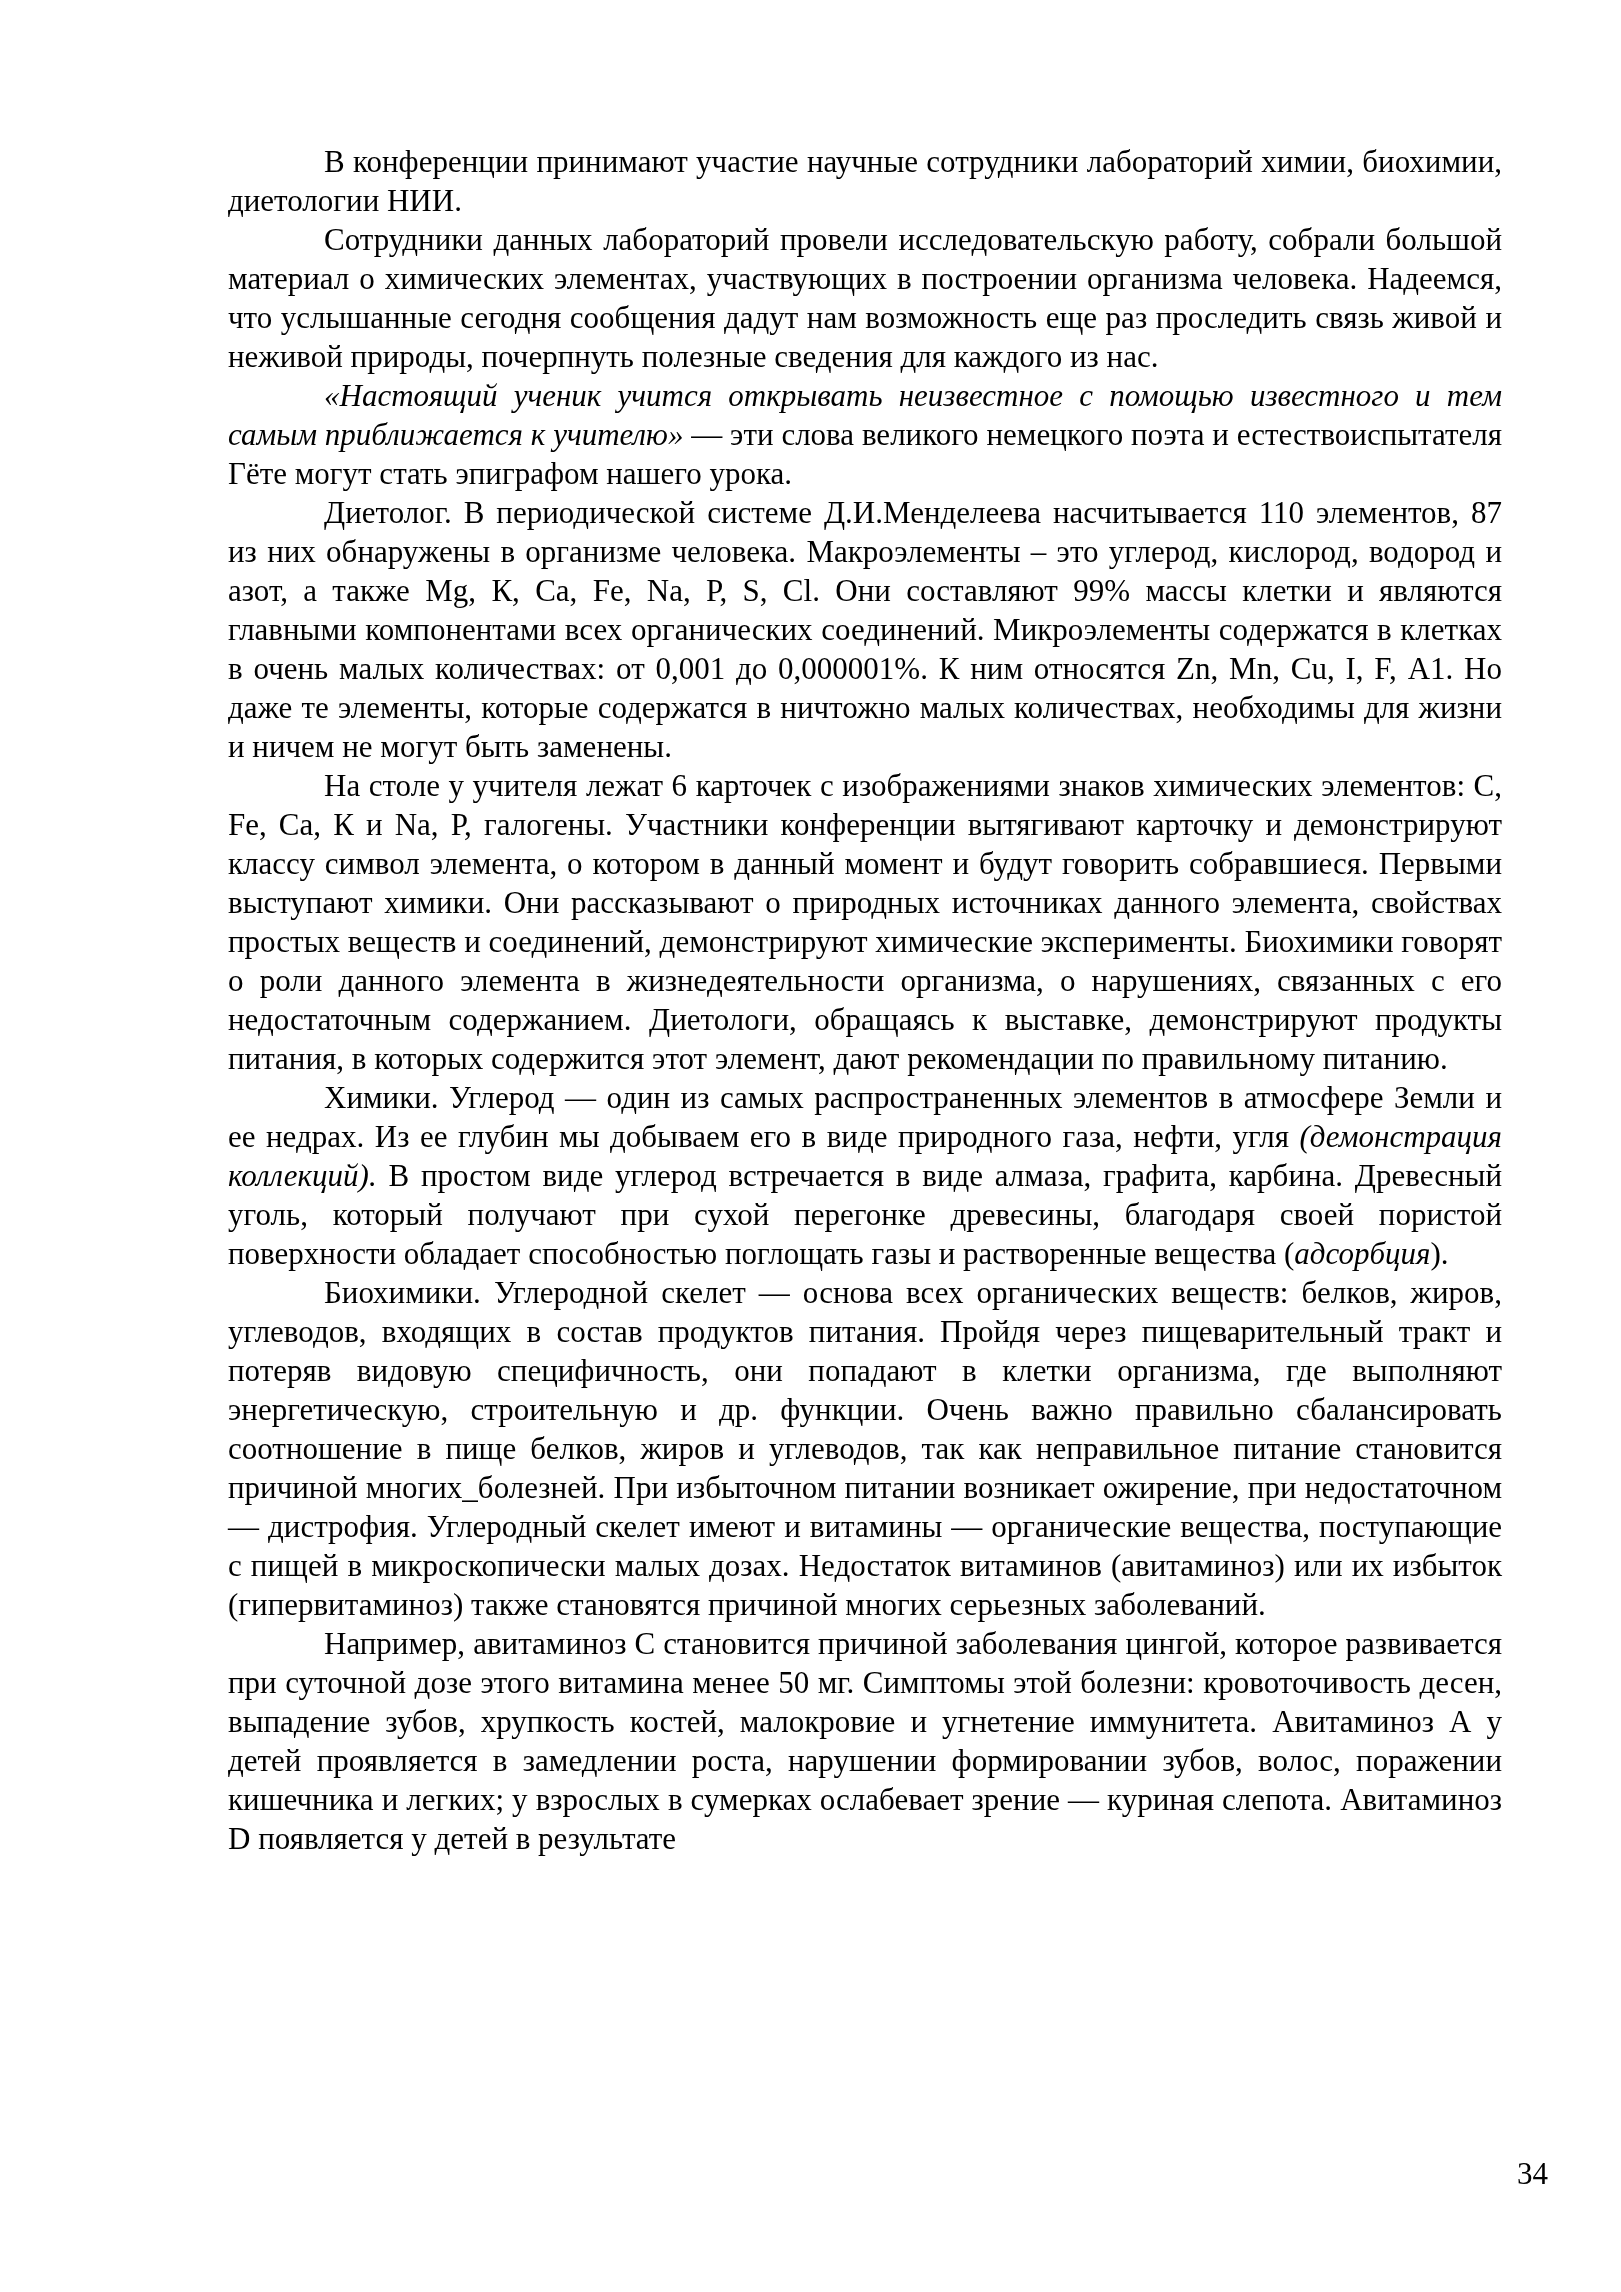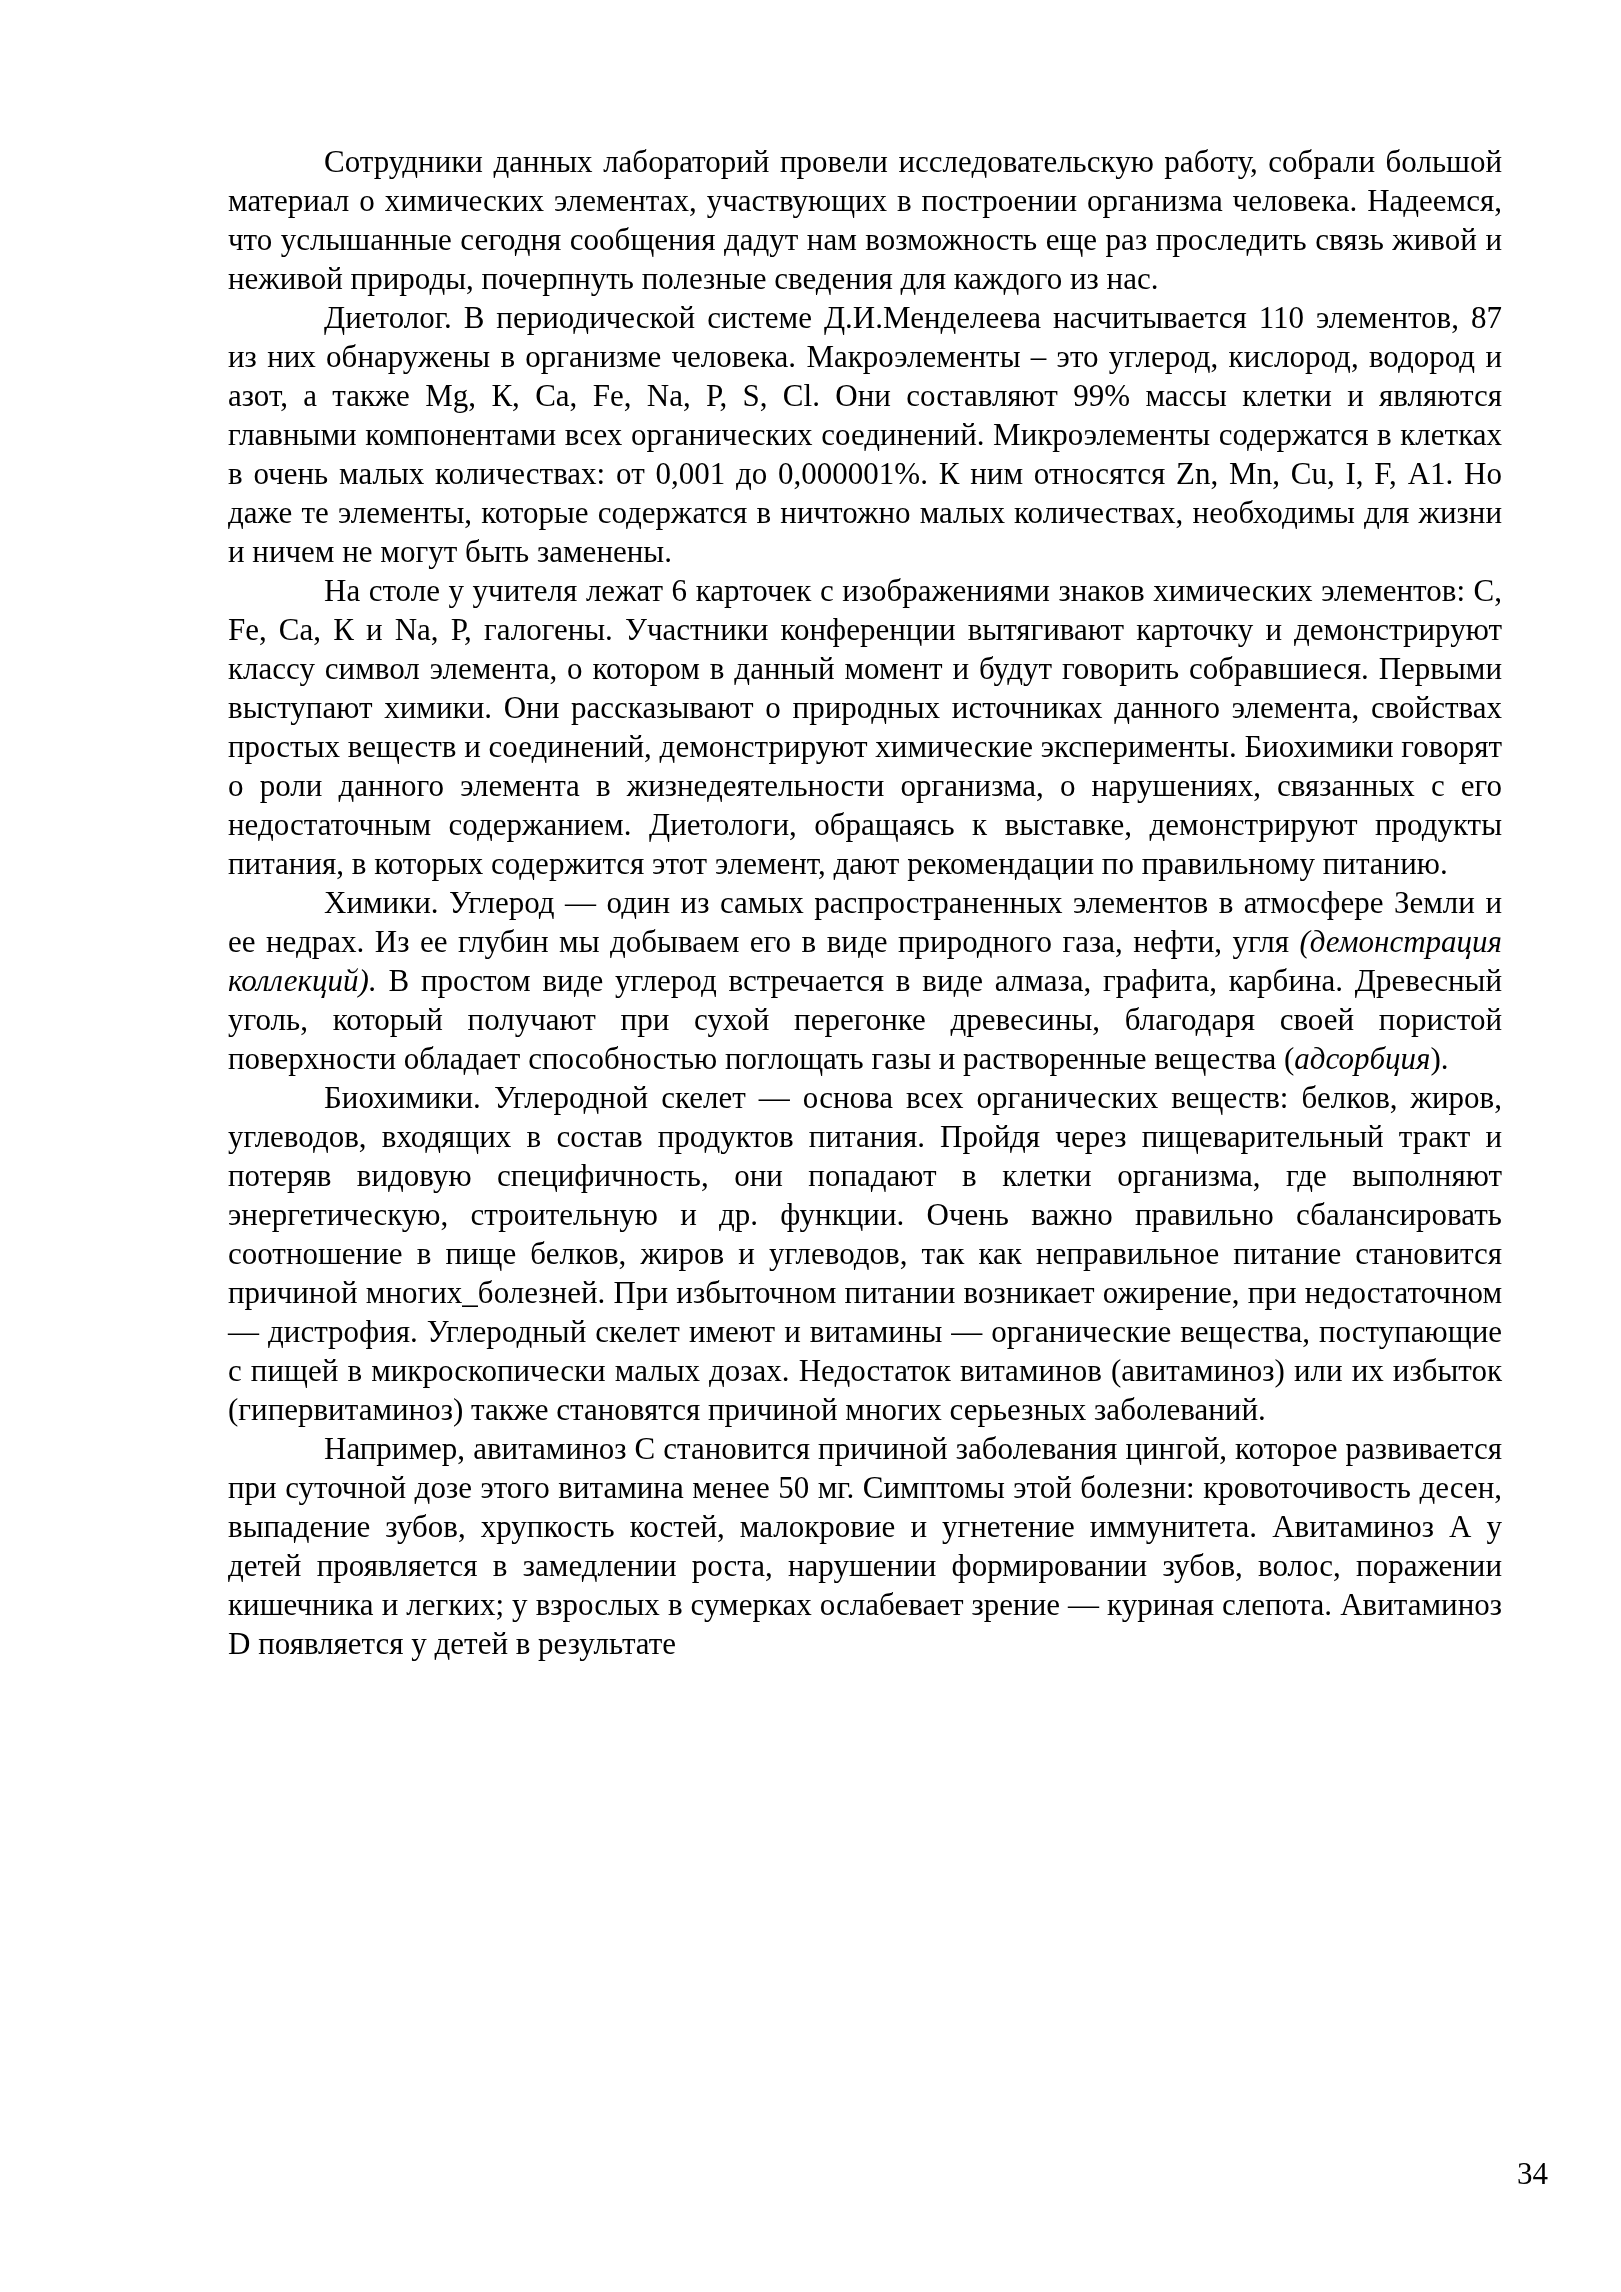--- a/index.html
+++ b/index.html
@@ -45,21 +45,23 @@
     font-size: 31px;
     line-height: 39px;
     margin-left: 24px;
   }
 </style>
 </head>
 <body>
 
 <div class="page">
   <div class="text-body">
+      <p class="para indent"><span class="">В конференции принимают участие научные сотрудники лабораторий химии, биохимии, диетологии НИИ.</span></p>
       <p class="para indent"><span class="">Сотрудники данных лабораторий провели исследовательскую работу, собрали большой материал о химических элементах, участвующих в построении организма человека. Надеемся, что услышанные сегодня сообщения дадут нам возможность еще раз проследить связь живой и неживой природы, почерпнуть полезные сведения для каждого из нас.</span></p>
+      <p class="para indent"><span class="run-i">«Настоящий ученик учится открывать неизвестное с помощью известного и тем самым приближается к учителю»</span><span class=""> — эти слова великого немецкого поэта и естествоиспытателя Гёте могут стать эпиграфом нашего урока.</span></p>
       <p class="para indent"><span class="run-b ">Диетолог.</span><span class=""> В периодической системе Д.И.Менделеева насчитывается 110 элементов, 87 из них обнаружены в организме человека. Макроэлементы – это углерод, кислород, водород и азот, а также Mg, К, Са, Fe, Na, Р, S, Cl. Они составляют 99% массы клетки и являются главными компонентами всех органических соединений. Микроэлементы содержатся в клетках в очень малых количествах: от 0,001 до 0,000001%. К ним относятся Zn, Mn, Cu, I, F, А1. Но даже те элементы, которые содержатся в ничтожно малых количествах, необходимы для жизни и ничем не могут быть заменены.</span></p>
       <p class="para indent"><span class="">На столе у учителя лежат 6 карточек с изображениями знаков химических элементов: С, Fe, Са, К и Na, Р, галогены. Участники конференции вытягивают карточку и демонстрируют классу символ элемента, о котором в данный момент и будут говорить собравшиеся. Первыми выступают химики. Они рассказывают о природных источниках данного элемента, свойствах простых веществ и соединений, демонстрируют химические эксперименты. Биохимики говорят о роли данного элемента в жизнедеятельности организма, о нарушениях, связанных с его недостаточным содержанием. Диетологи, обращаясь к выставке, демонстрируют продукты питания, в которых содержится этот элемент, дают рекомендации по правильному питанию.</span></p>
       <p class="para indent"><span class="run-b ">Химики.</span><span class=""> Углерод — один из самых распространенных элементов в атмосфере Земли и ее недрах. Из ее глубин мы добываем его в виде природного газа, нефти, угля </span><span class="run-i">(демонстрация коллекций).</span><span class=""> В простом виде углерод встречается в виде алмаза, графита, карбина. Древесный уголь, который получают при сухой перегонке древесины, благодаря своей пористой поверхности обладает способностью поглощать газы и растворенные вещества (</span><span class="run-i">адсорбция</span><span class="">).</span></p>
       <p class="para indent"><span class="run-b ">Биохимики.</span><span class=""> Углеродной скелет — основа всех органических веществ: белков, жиров, углеводов, входящих в состав продуктов питания. Пройдя через пищеварительный тракт и потеряв видовую специфичность, они попадают в клетки организма, где выполняют энергетическую, строительную и др. функции. Очень важно правильно сбалансировать соотношение в пище белков, жиров и углеводов, так как неправильное питание становится причиной многих_болезней. При избыточном питании возникает ожирение, при недостаточном — дистрофия. Углеродный скелет имеют и витамины — органические вещества, поступающие с пищей в микроскопически малых дозах. Недостаток витаминов (авитаминоз) или их избыток (гипервитаминоз) также становятся причиной многих серьезных заболеваний.</span></p>
       <p class="para indent"><span class="">Например, авитаминоз С становится причиной заболевания цингой, которое развивается при суточной дозе этого витамина менее 50 мг. Симптомы этой болезни: кровоточивость десен, выпадение зубов, хрупкость костей, малокровие и угнетение иммунитета. Авитаминоз А у детей проявляется в замедлении роста, нарушении формировании зубов, волос, поражении кишечника и легких; у взрослых в сумерках ослабевает зрение — куриная слепота. Авитаминоз D появляется у детей в результате</span></p>
     </div>
   <div class="page-number">34</div>
 </div>
 
 

